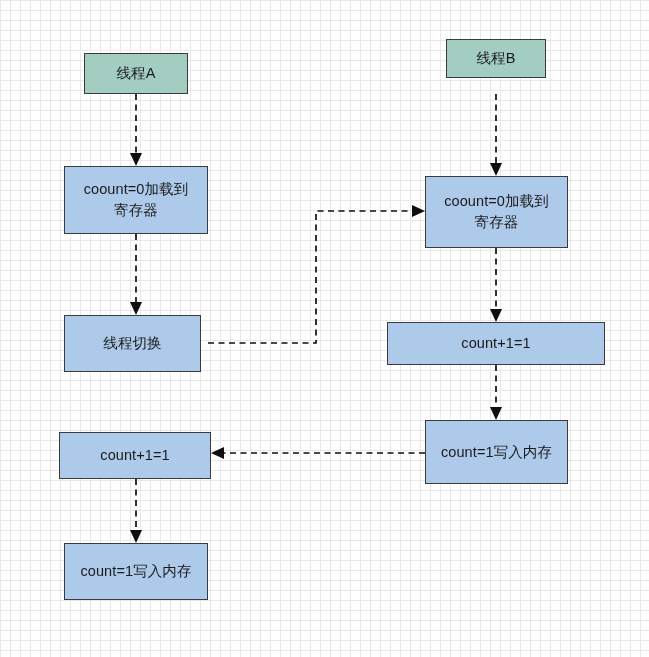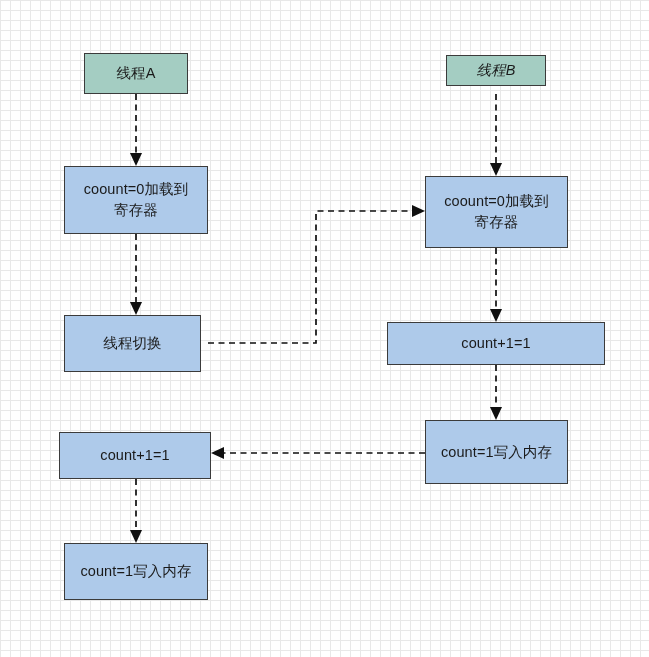--- a/index.html
+++ b/index.html
@@ -137,21 +137,21 @@
   </div>
 
   <div class="node node-blue" style="left:59px; top:432px; width:152px; height:47px;">
     <span>count+1=1</span>
   </div>
 
   <div class="node node-blue" style="left:64px; top:543px; width:144px; height:57px;">
     <span>count=1写入内存</span>
   </div>
 
-  <div class="node node-green" style="left:446px; top:55px; width:100px; height:31px;font-style:italic;">
+  <div class="node node-green" style="left:446px; top:39px; width:100px; height:39px;">
     <span>线程B</span>
   </div>
 
   <div class="node node-blue" style="left:425px; top:176px; width:143px; height:72px;">
     <span>coount=0加载到寄存器</span>
   </div>
 
   <div class="node node-blue" style="left:387px; top:322px; width:218px; height:43px;">
     <span>count+1=1</span>
   </div>

